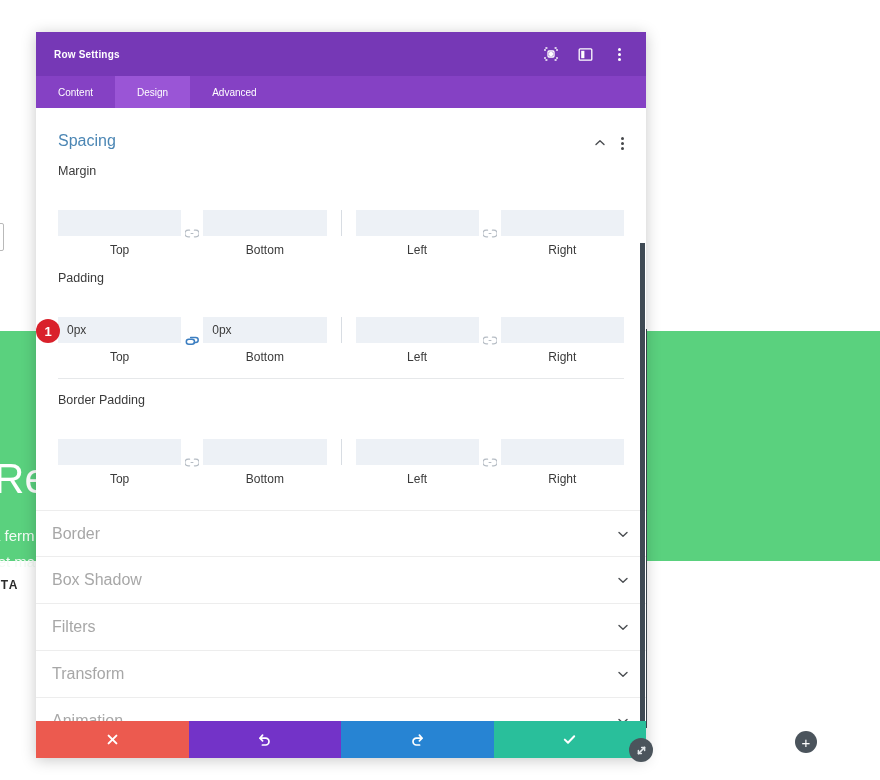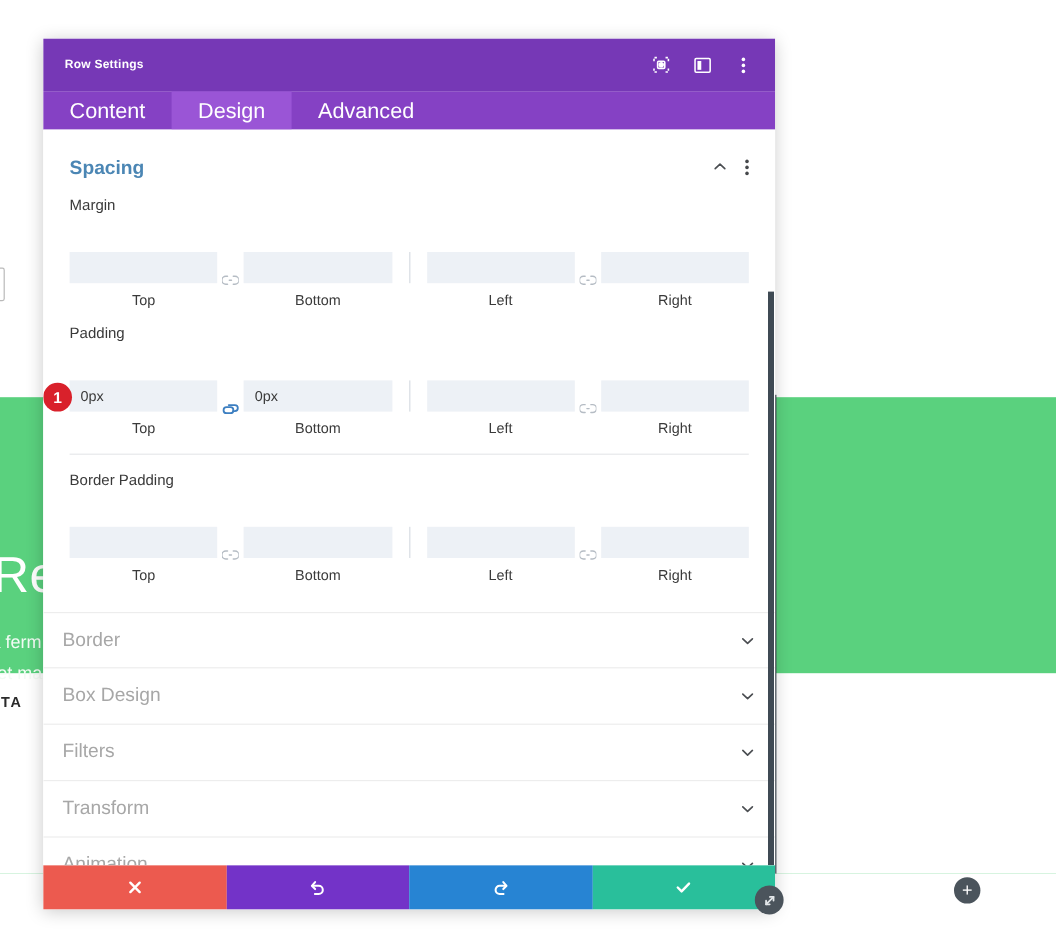--- a/index.html
+++ b/index.html
@@ -67,36 +67,36 @@
   .modal-title { color: #ffffff; font-size: 10px; font-weight: 700; letter-spacing: .2px; }
   .header-actions { margin-left: auto; display: flex; align-items: center; gap: 16px; }
   .hdr-icon { width: 18px; height: 18px; display: flex; align-items: center; justify-content: center; cursor: pointer; }
   .hdr-icon svg { display: block; }
 
   .tabs {
     height: 32px; background: #8541c4; display: flex; align-items: stretch; flex: 0 0 auto;
   }
   .tab {
     display: flex; align-items: center; padding: 0 22px;
-    color: #ffffff; font-size: 18px; cursor: pointer;
+    color: #ffffff; font-size: 10px; cursor: pointer;
   }
   .tab.active { background: #9a55d6; font-weight: 400; }
 
   .modal-body {
     flex: 1 1 auto; background: #fff; position: relative; overflow: hidden;
   }
   .scroll-track {
     position: absolute; right: 1px; top: 135px; width: 5px; bottom: 0;
     background: #3f4a54; border-radius: 0;
   }
 
   
   .section-open { padding: 0 22px 10px 22px; }
   .spacing-head {
-    display: flex; align-items: flex-start; padding: 24px 0 14px 0; font-weight: bold;
+    display: flex; align-items: flex-end; padding: 24px 0 14px 0;
   }
   .spacing-title { font-size: 16px; color: #4b86b4; }
   .spacing-head-icons { margin-left: auto; display: flex; align-items: center; gap: 14px; }
   .caret-up, .caret-dn { width: 14px; height: 14px; cursor: pointer; }
   .kebab { display: flex; flex-direction: column; gap: 2px; cursor: pointer; }
   .kebab i { width: 3px; height: 3px; background: #46484b; border-radius: 50%; display: block; }
 
   .field-group { margin-bottom: 14px; position: relative; }
   .field-label { font-size: 12.5px; color: #3a3a3a; margin-bottom: 7px; }
   .quad { display: flex; align-items: flex-start; margin-top: 32px; }
@@ -356,21 +356,21 @@
 
       <div class="acc-row" style="border-top:1px solid #ededed">
         <div class="acc-label">Border</div>
         <div class="acc-caret">
           <svg width="14" height="14" viewBox="0 0 14 14" fill="none" stroke="#4b4e52" stroke-width="1.4" stroke-linecap="round" stroke-linejoin="round">
               <path d="M3 5.4 7 9.2l4-3.8"></path>
             </svg>
         </div>
       </div>
       <div class="acc-row">
-        <div class="acc-label">Box Design</div>
+        <div class="acc-label">Box Shadow</div>
         <div class="acc-caret">
           <svg width="14" height="14" viewBox="0 0 14 14" fill="none" stroke="#4b4e52" stroke-width="1.4" stroke-linecap="round" stroke-linejoin="round">
               <path d="M3 5.4 7 9.2l4-3.8"></path>
             </svg>
         </div>
       </div>
       <div class="acc-row">
         <div class="acc-label">Filters</div>
         <div class="acc-caret">
           <svg width="14" height="14" viewBox="0 0 14 14" fill="none" stroke="#4b4e52" stroke-width="1.4" stroke-linecap="round" stroke-linejoin="round">

